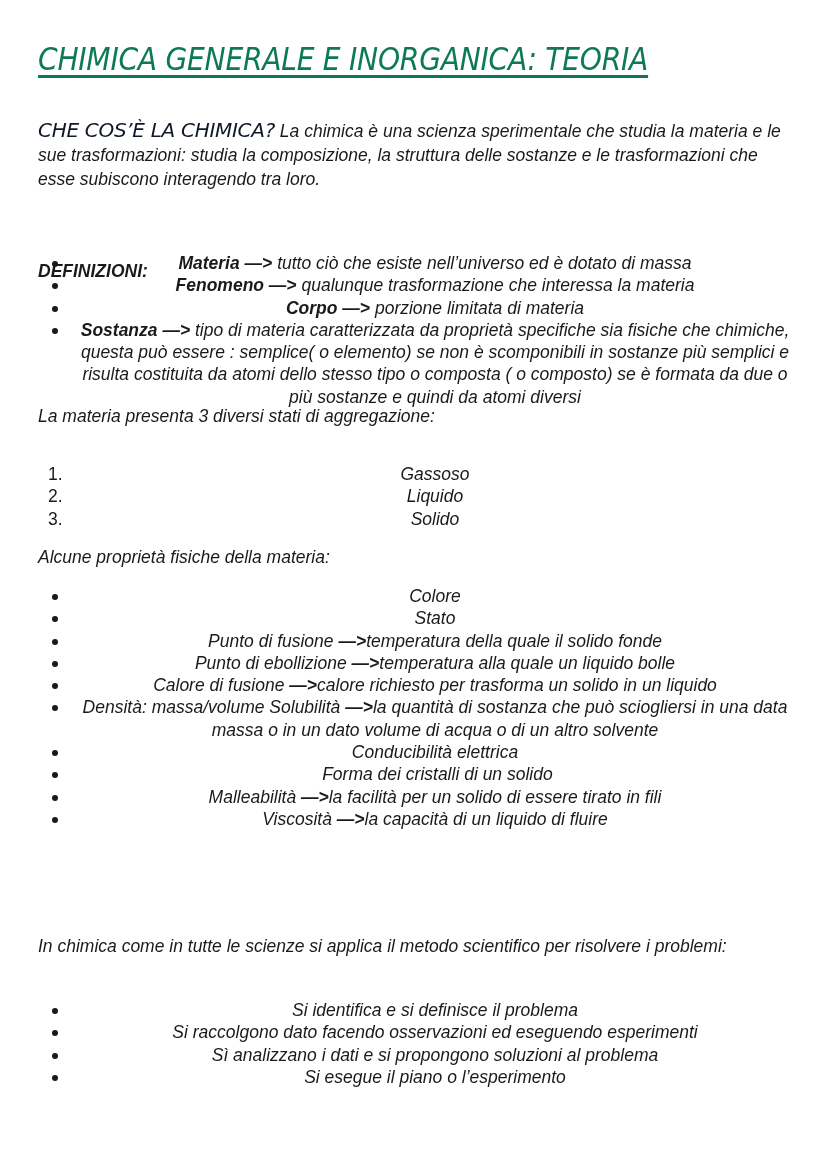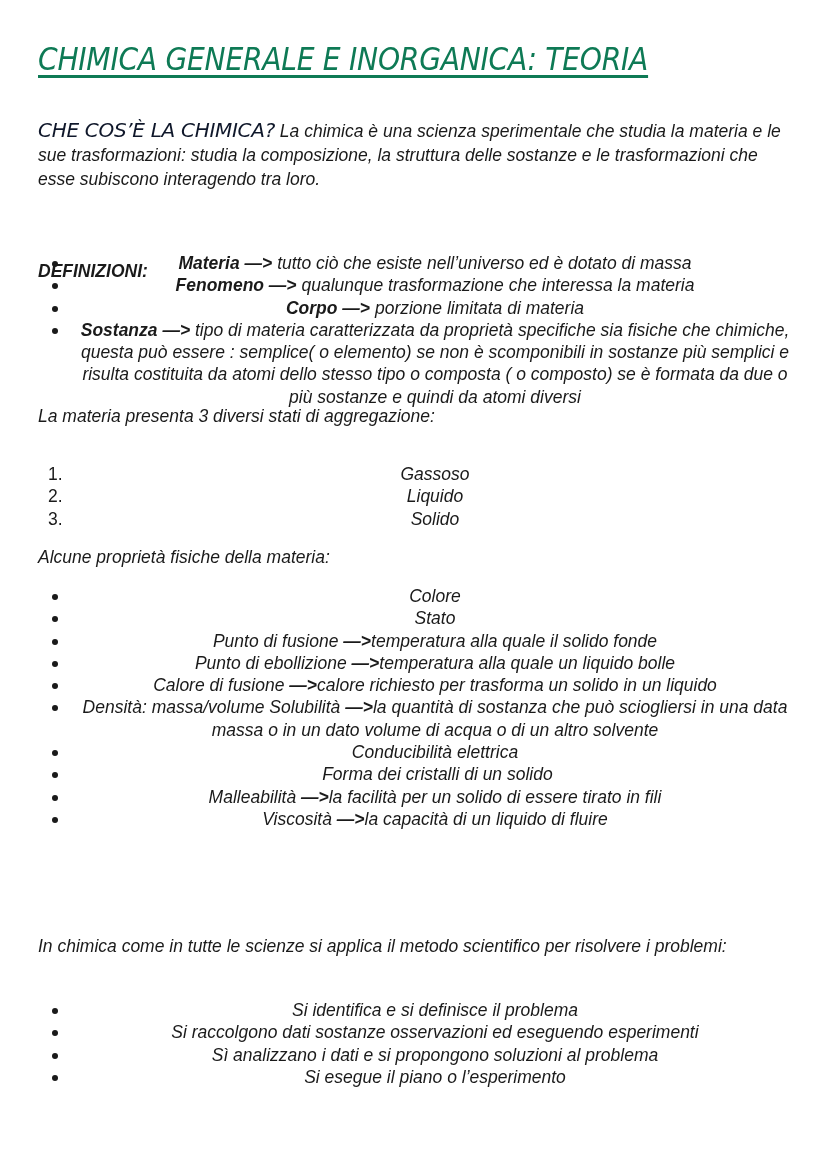--- a/index.html
+++ b/index.html
@@ -67,31 +67,31 @@
     <li><span class="num">1.</span><span>Gassoso</span></li>
     <li><span class="num">2.</span><span>Liquido</span></li>
     <li><span class="num">3.</span><span>Solido</span></li>
   </ol>
 
   <div class="para" style="top:545px;">Alcune proprietà fisiche della materia:</div>
 
   <ul style="top:585px;">
     <li><span>Colore</span></li>
     <li><span>Stato</span></li>
-    <li><span>Punto di fusione </span><span class="b">—&gt;</span><span>temperatura alla quale il solido fonde</span></li>
+    <li><span>Punto di fusione </span><span class="b">—&gt;</span><span>temperatura della quale il solido fonde</span></li>
     <li><span>Punto di ebollizione </span><span class="b">—&gt;</span><span>temperatura alla quale un liquido bolle</span></li>
     <li><span>Calore di fusione </span><span class="b">—&gt;</span><span>calore richiesto per trasforma un solido in un liquido</span></li>
     <li><span>Densità: massa/volume Solubilità </span><span class="b">—&gt;</span><span>la quantità di sostanza che può sciogliersi in una data massa o in un dato volume di acqua o di un altro solvente</span></li>
     <li><span>Conducibilità elettrica</span></li>
     <li><span style="white-space:pre;"> Forma dei cristalli di un solido</span></li>
     <li><span>Malleabilità </span><span class="b">—&gt;</span><span>la facilità per un solido di essere tirato in fili</span></li>
     <li><span>Viscosità </span><span class="b">—&gt;</span><span>la capacità di un liquido di fluire</span></li>
   </ul>
 
   <div class="para" style="top:934px;">In chimica come in tutte le scienze si applica il metodo scientifico per risolvere i problemi:</div>
 
   <ul style="top:999px;">
     <li>Si identifica e si definisce il problema</li>
-    <li>Si raccolgono dati sostanze osservazioni ed eseguendo esperimenti</li>
+    <li>Si raccolgono dato facendo osservazioni ed eseguendo esperimenti</li>
     <li>Sì analizzano i dati e si propongono soluzioni al problema</li>
     <li>Si esegue il piano o l’esperimento</li>
   </ul>
 </div>
 
 </body></html>

